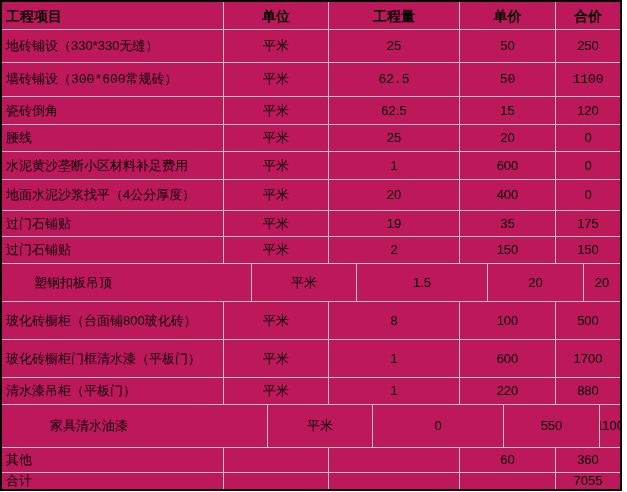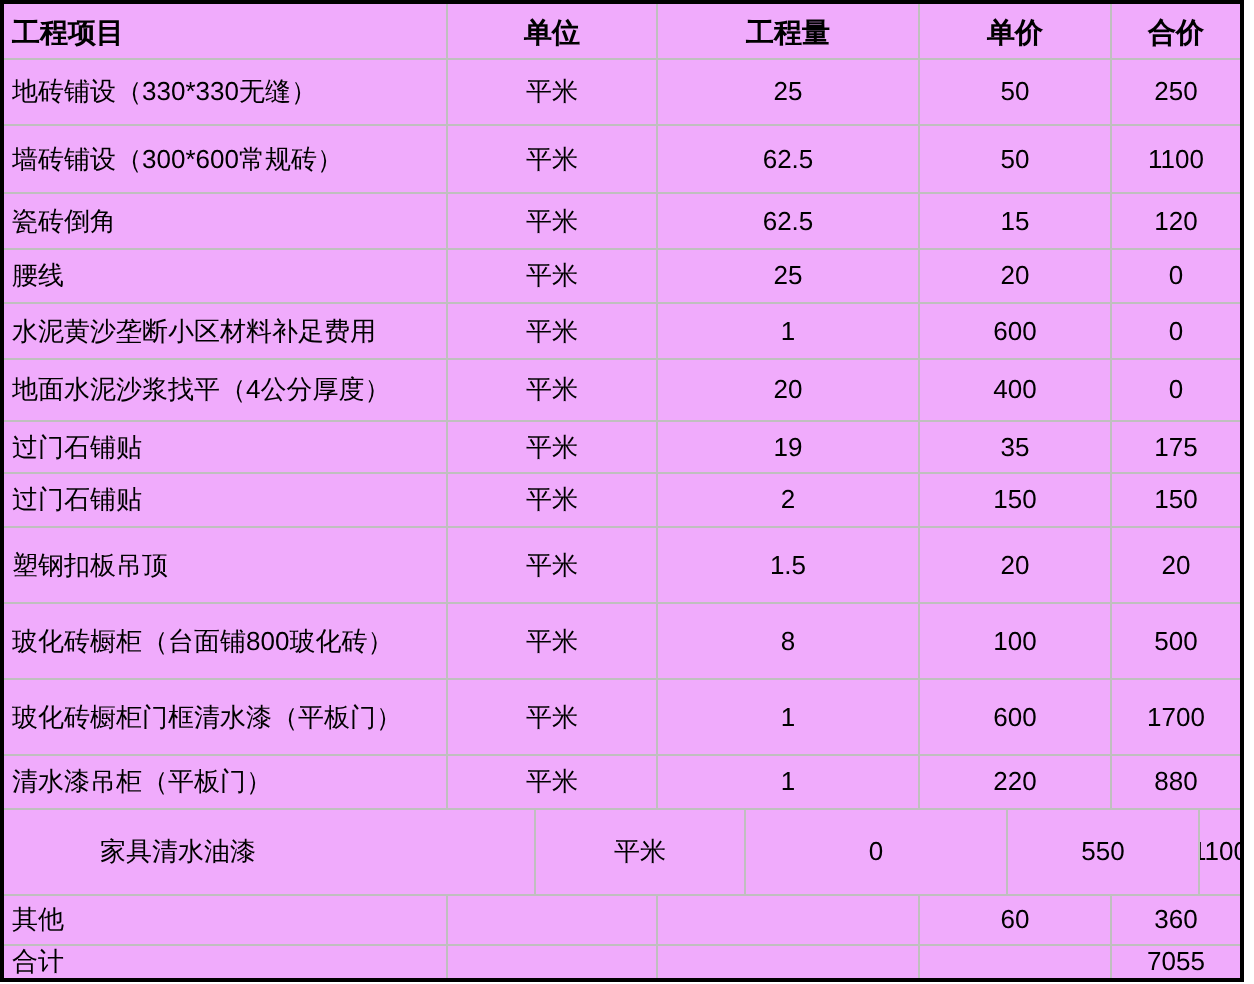--- a/index.html
+++ b/index.html
@@ -16,21 +16,21 @@
     overflow: hidden;
   }
   #sheet {
     position: absolute;
     left: 0;
     top: 0;
     width: 622px;
     height: 491px;
     box-sizing: border-box;
     border: 2px solid #000000;
-    background: #f0abfc;
+    background: #be185d;
     overflow: hidden;
     display: flex;
     flex-direction: column;
   }
   .row {
     display: flex;
     box-sizing: border-box;
     border-bottom: 1px solid #bfbfbf;
     flex: 0 0 auto;
   }
@@ -74,21 +74,21 @@
       <div class="cell c3">单价</div>
       <div class="cell c4">合价</div>
     </div>
     <div class="row" style="height: 33px;">
       <div class="cell c0 left">地砖铺设（330*330无缝）</div>
       <div class="cell c1">平米</div>
       <div class="cell c2">25</div>
       <div class="cell c3">50</div>
       <div class="cell c4">250</div>
     </div>
-    <div class="row" style="height: 34px;">
+    <div class="row" style="height: 34px; font-family: Liberation Mono, monospace;">
       <div class="cell c0 left">墙砖铺设（300*600常规砖）</div>
       <div class="cell c1">平米</div>
       <div class="cell c2">62.5</div>
       <div class="cell c3">50</div>
       <div class="cell c4">1100</div>
     </div>
     <div class="row" style="height: 28px;">
       <div class="cell c0 left">瓷砖倒角</div>
       <div class="cell c1">平米</div>
       <div class="cell c2">62.5</div>
@@ -123,21 +123,21 @@
       <div class="cell c3">35</div>
       <div class="cell c4">175</div>
     </div>
     <div class="row" style="height: 27px;">
       <div class="cell c0 left">过门石铺贴</div>
       <div class="cell c1">平米</div>
       <div class="cell c2">2</div>
       <div class="cell c3">150</div>
       <div class="cell c4">150</div>
     </div>
-    <div class="row" style="height: 38px;">
+    <div class="row" style="height: 38px; padding-left: 28px;">
       <div class="cell c0 left">塑钢扣板吊顶</div>
       <div class="cell c1">平米</div>
       <div class="cell c2">1.5</div>
       <div class="cell c3">20</div>
       <div class="cell c4">20</div>
     </div>
     <div class="row" style="height: 38px;">
       <div class="cell c0 left">玻化砖橱柜（台面铺800玻化砖）</div>
       <div class="cell c1">平米</div>
       <div class="cell c2">8</div>

